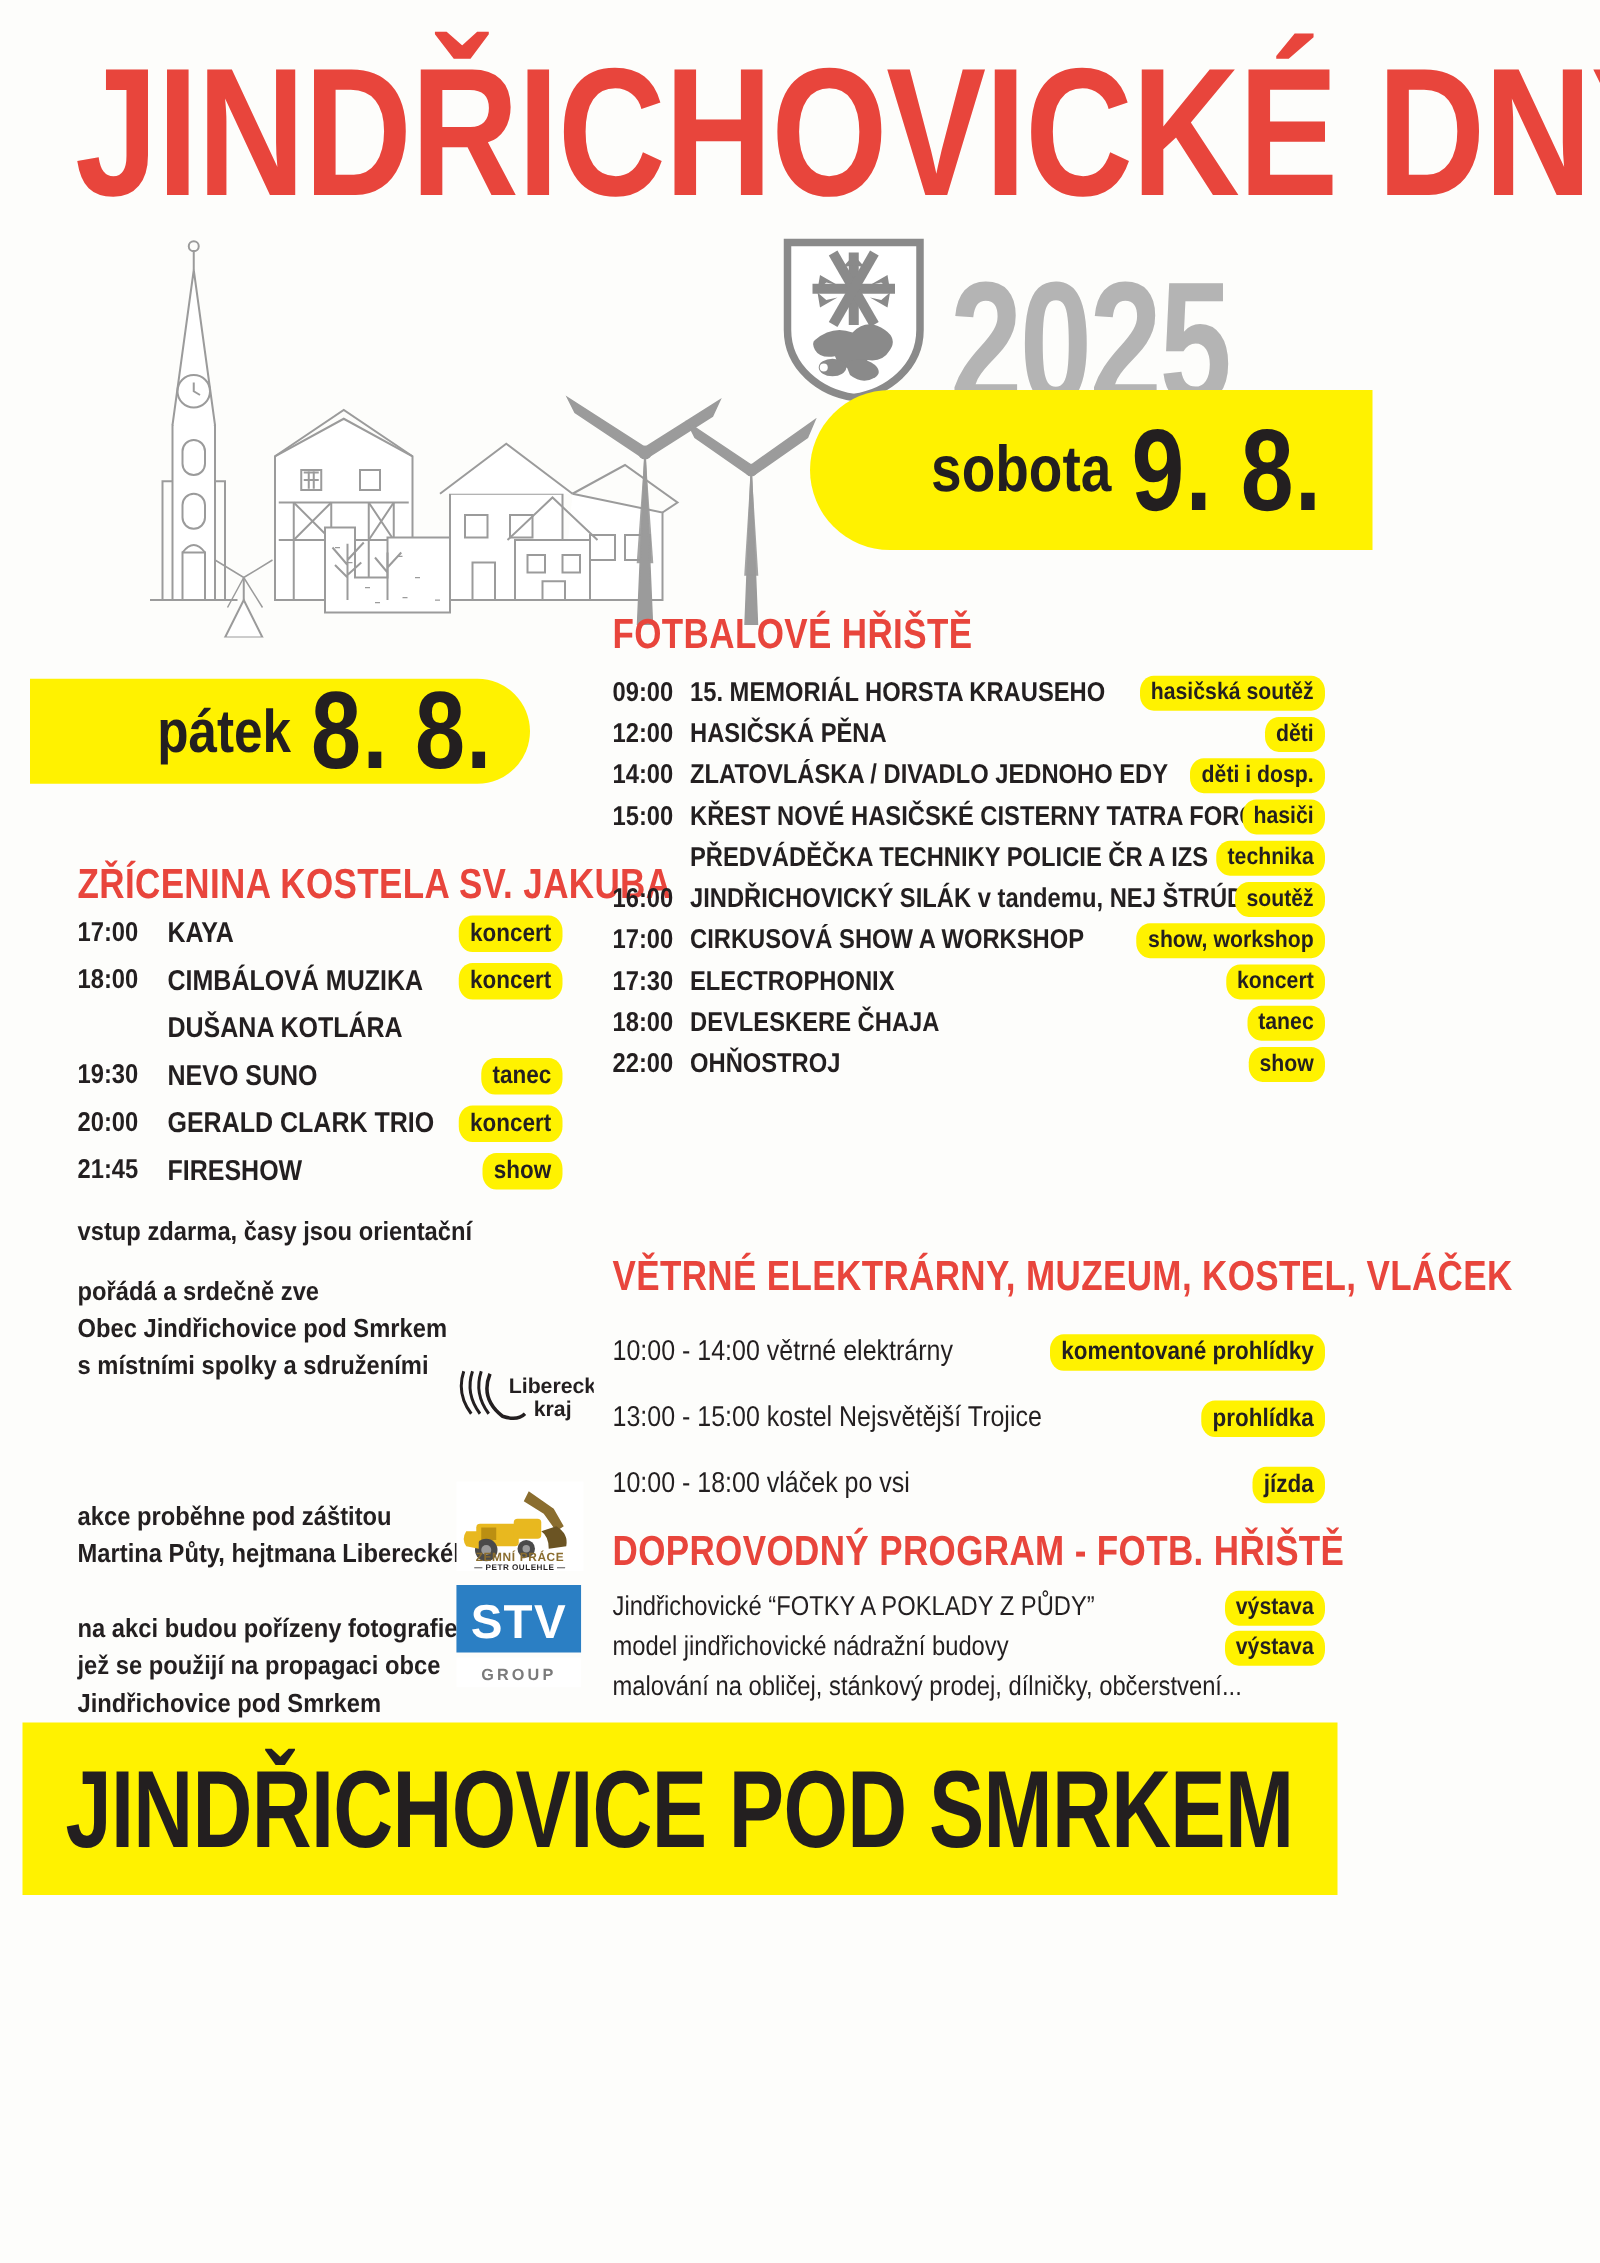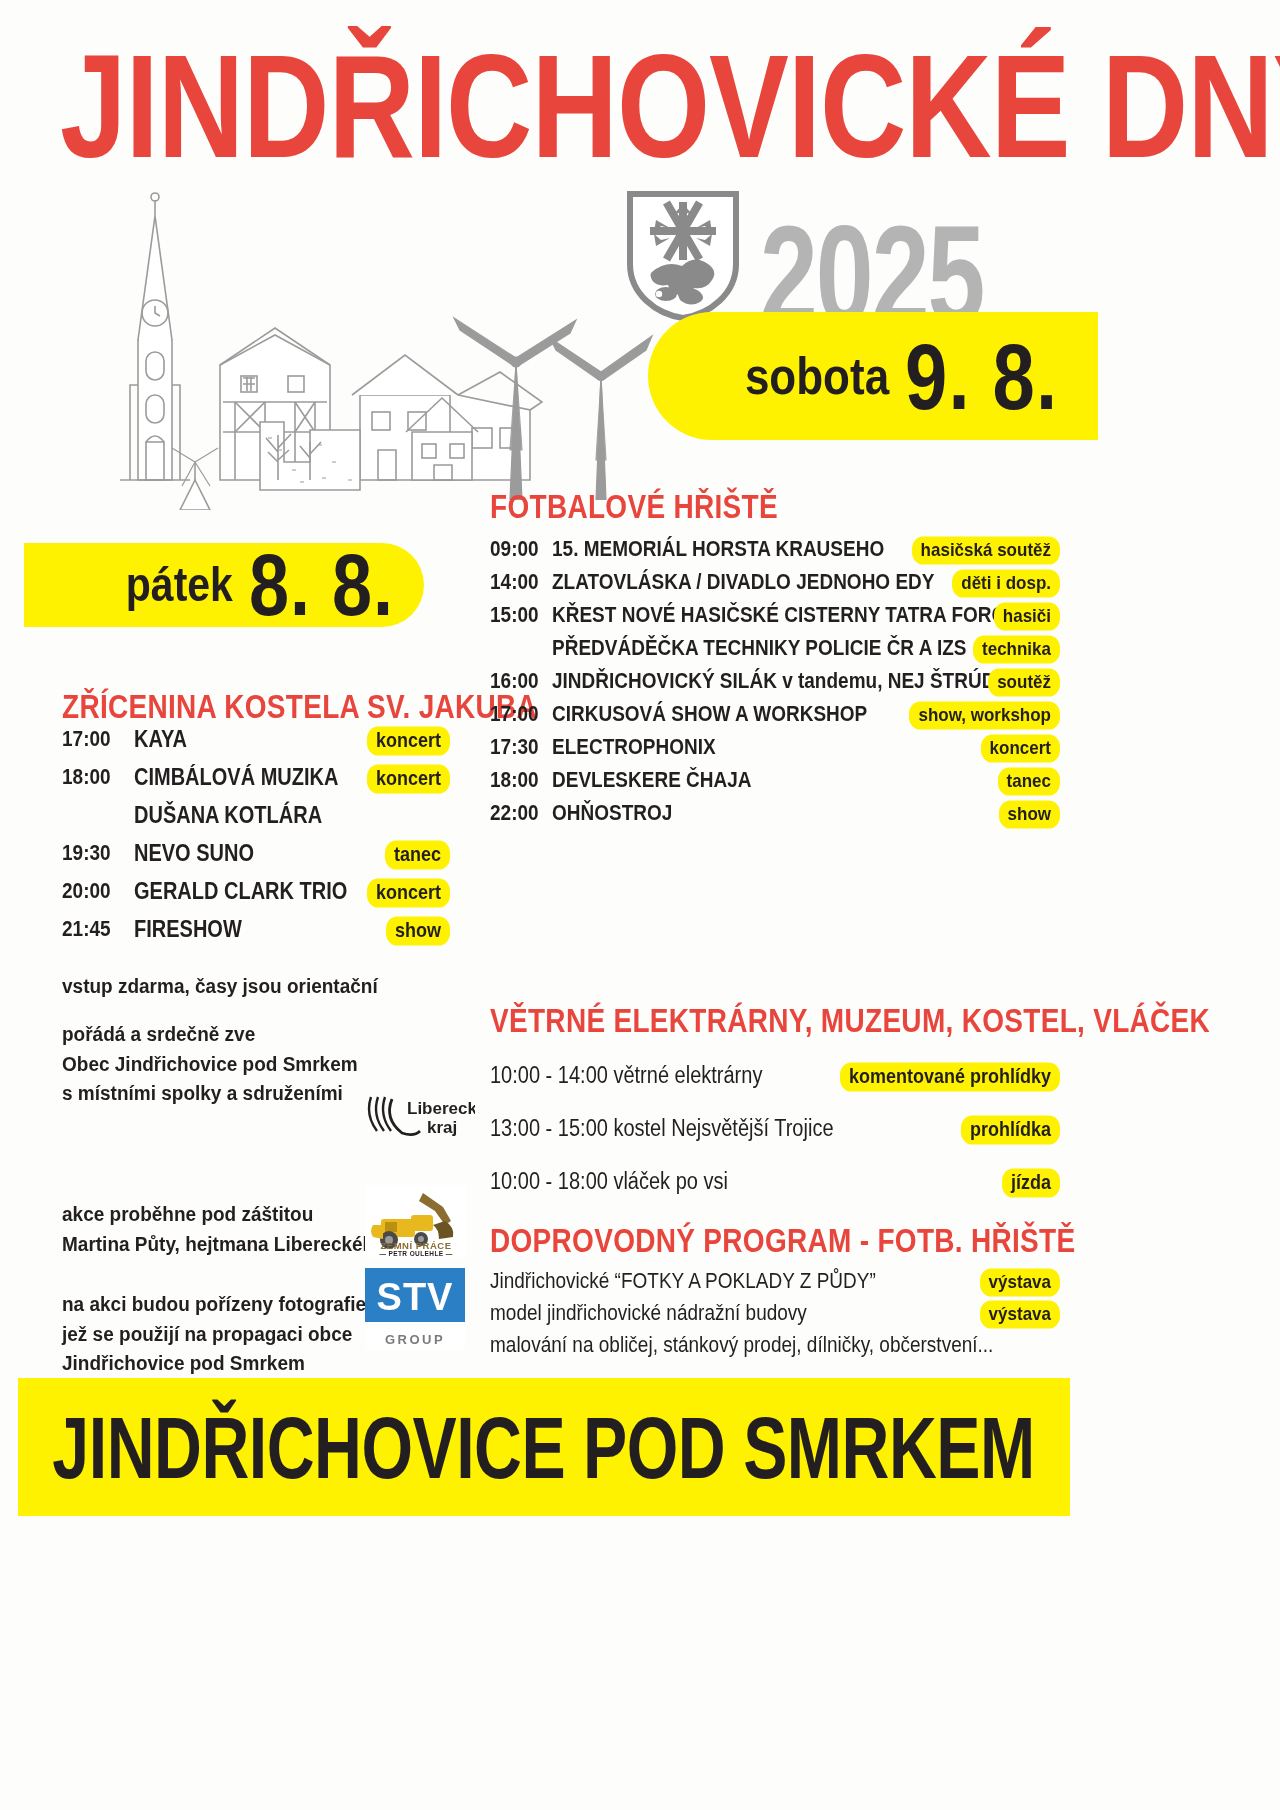--- a/index.html
+++ b/index.html
@@ -102,21 +102,21 @@
     transform: scaleY(1.2);
     transform-origin: left top;
     white-space: nowrap;
   }
 
   
   .prog { position: absolute; }
   .prow {
     position: relative;
     display: flex;
-    align-items: flex-start;
+    align-items: center;
     font-family: "Liberation Sans Narrow", "Liberation Sans", sans-serif;
     font-weight: bold;
     color: #231f20;
   }
   .ptime {
     font-size: 19px;
     flex: 0 0 auto;
     transform: scaleY(1.15);
     transform-origin: left center;
   }
@@ -408,20 +408,25 @@
   </svg>
 
   <div class="sec-head" style="left:490px; top:488px;">FOTBALOVÉ HŘIŠTĚ</div>
   <div class="prog" id="list-saturday" style="left:490px; top:538px;">
       <div class="prow">
         <span class="ptime">09:00</span>
         <span class="pname">15. MEMORIÁL HORSTA KRAUSEHO</span>
         <span class="ptag">hasičská soutěž</span>
       </div>
       <div class="prow">
+        <span class="ptime">12:00</span>
+        <span class="pname">HASIČSKÁ PĚNA</span>
+        <span class="ptag">děti</span>
+      </div>
+      <div class="prow">
         <span class="ptime">14:00</span>
         <span class="pname">ZLATOVLÁSKA / DIVADLO JEDNOHO EDY</span>
         <span class="ptag">děti i dosp.</span>
       </div>
       <div class="prow">
         <span class="ptime">15:00</span>
         <span class="pname">KŘEST NOVÉ HASIČSKÉ CISTERNY TATRA FORCE</span>
         <span class="ptag">hasiči</span>
       </div>
       <div class="prow">

